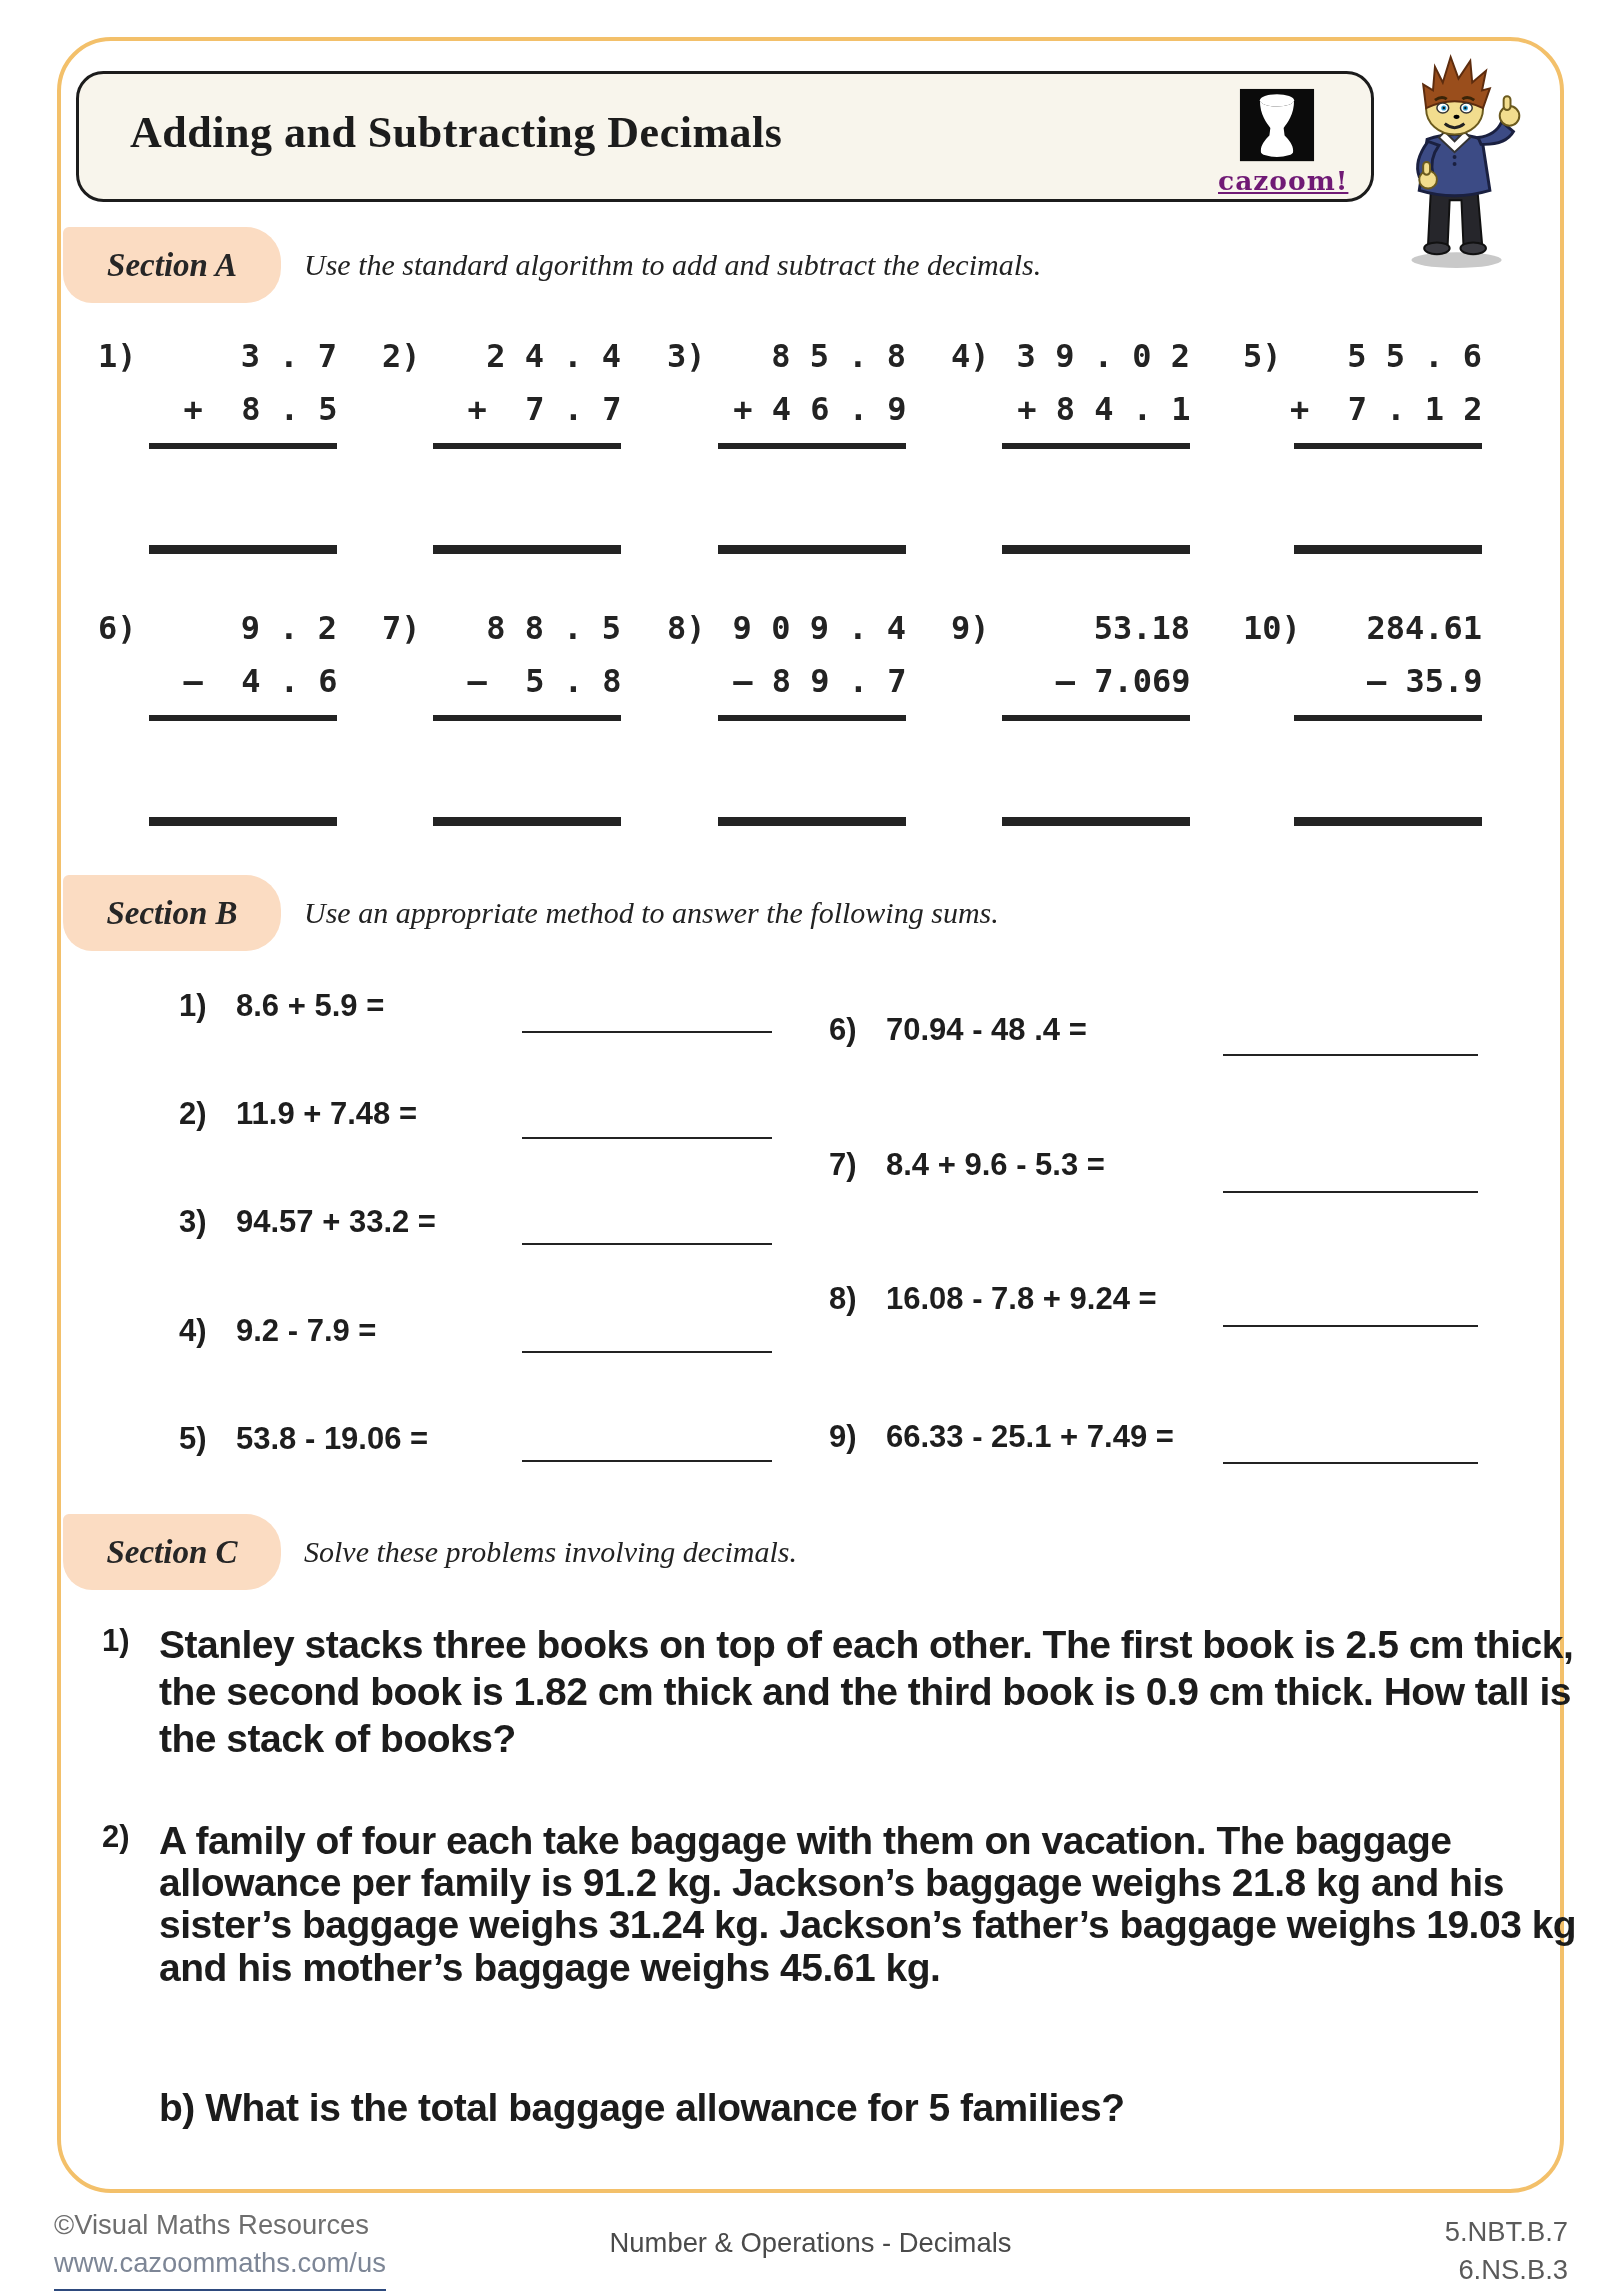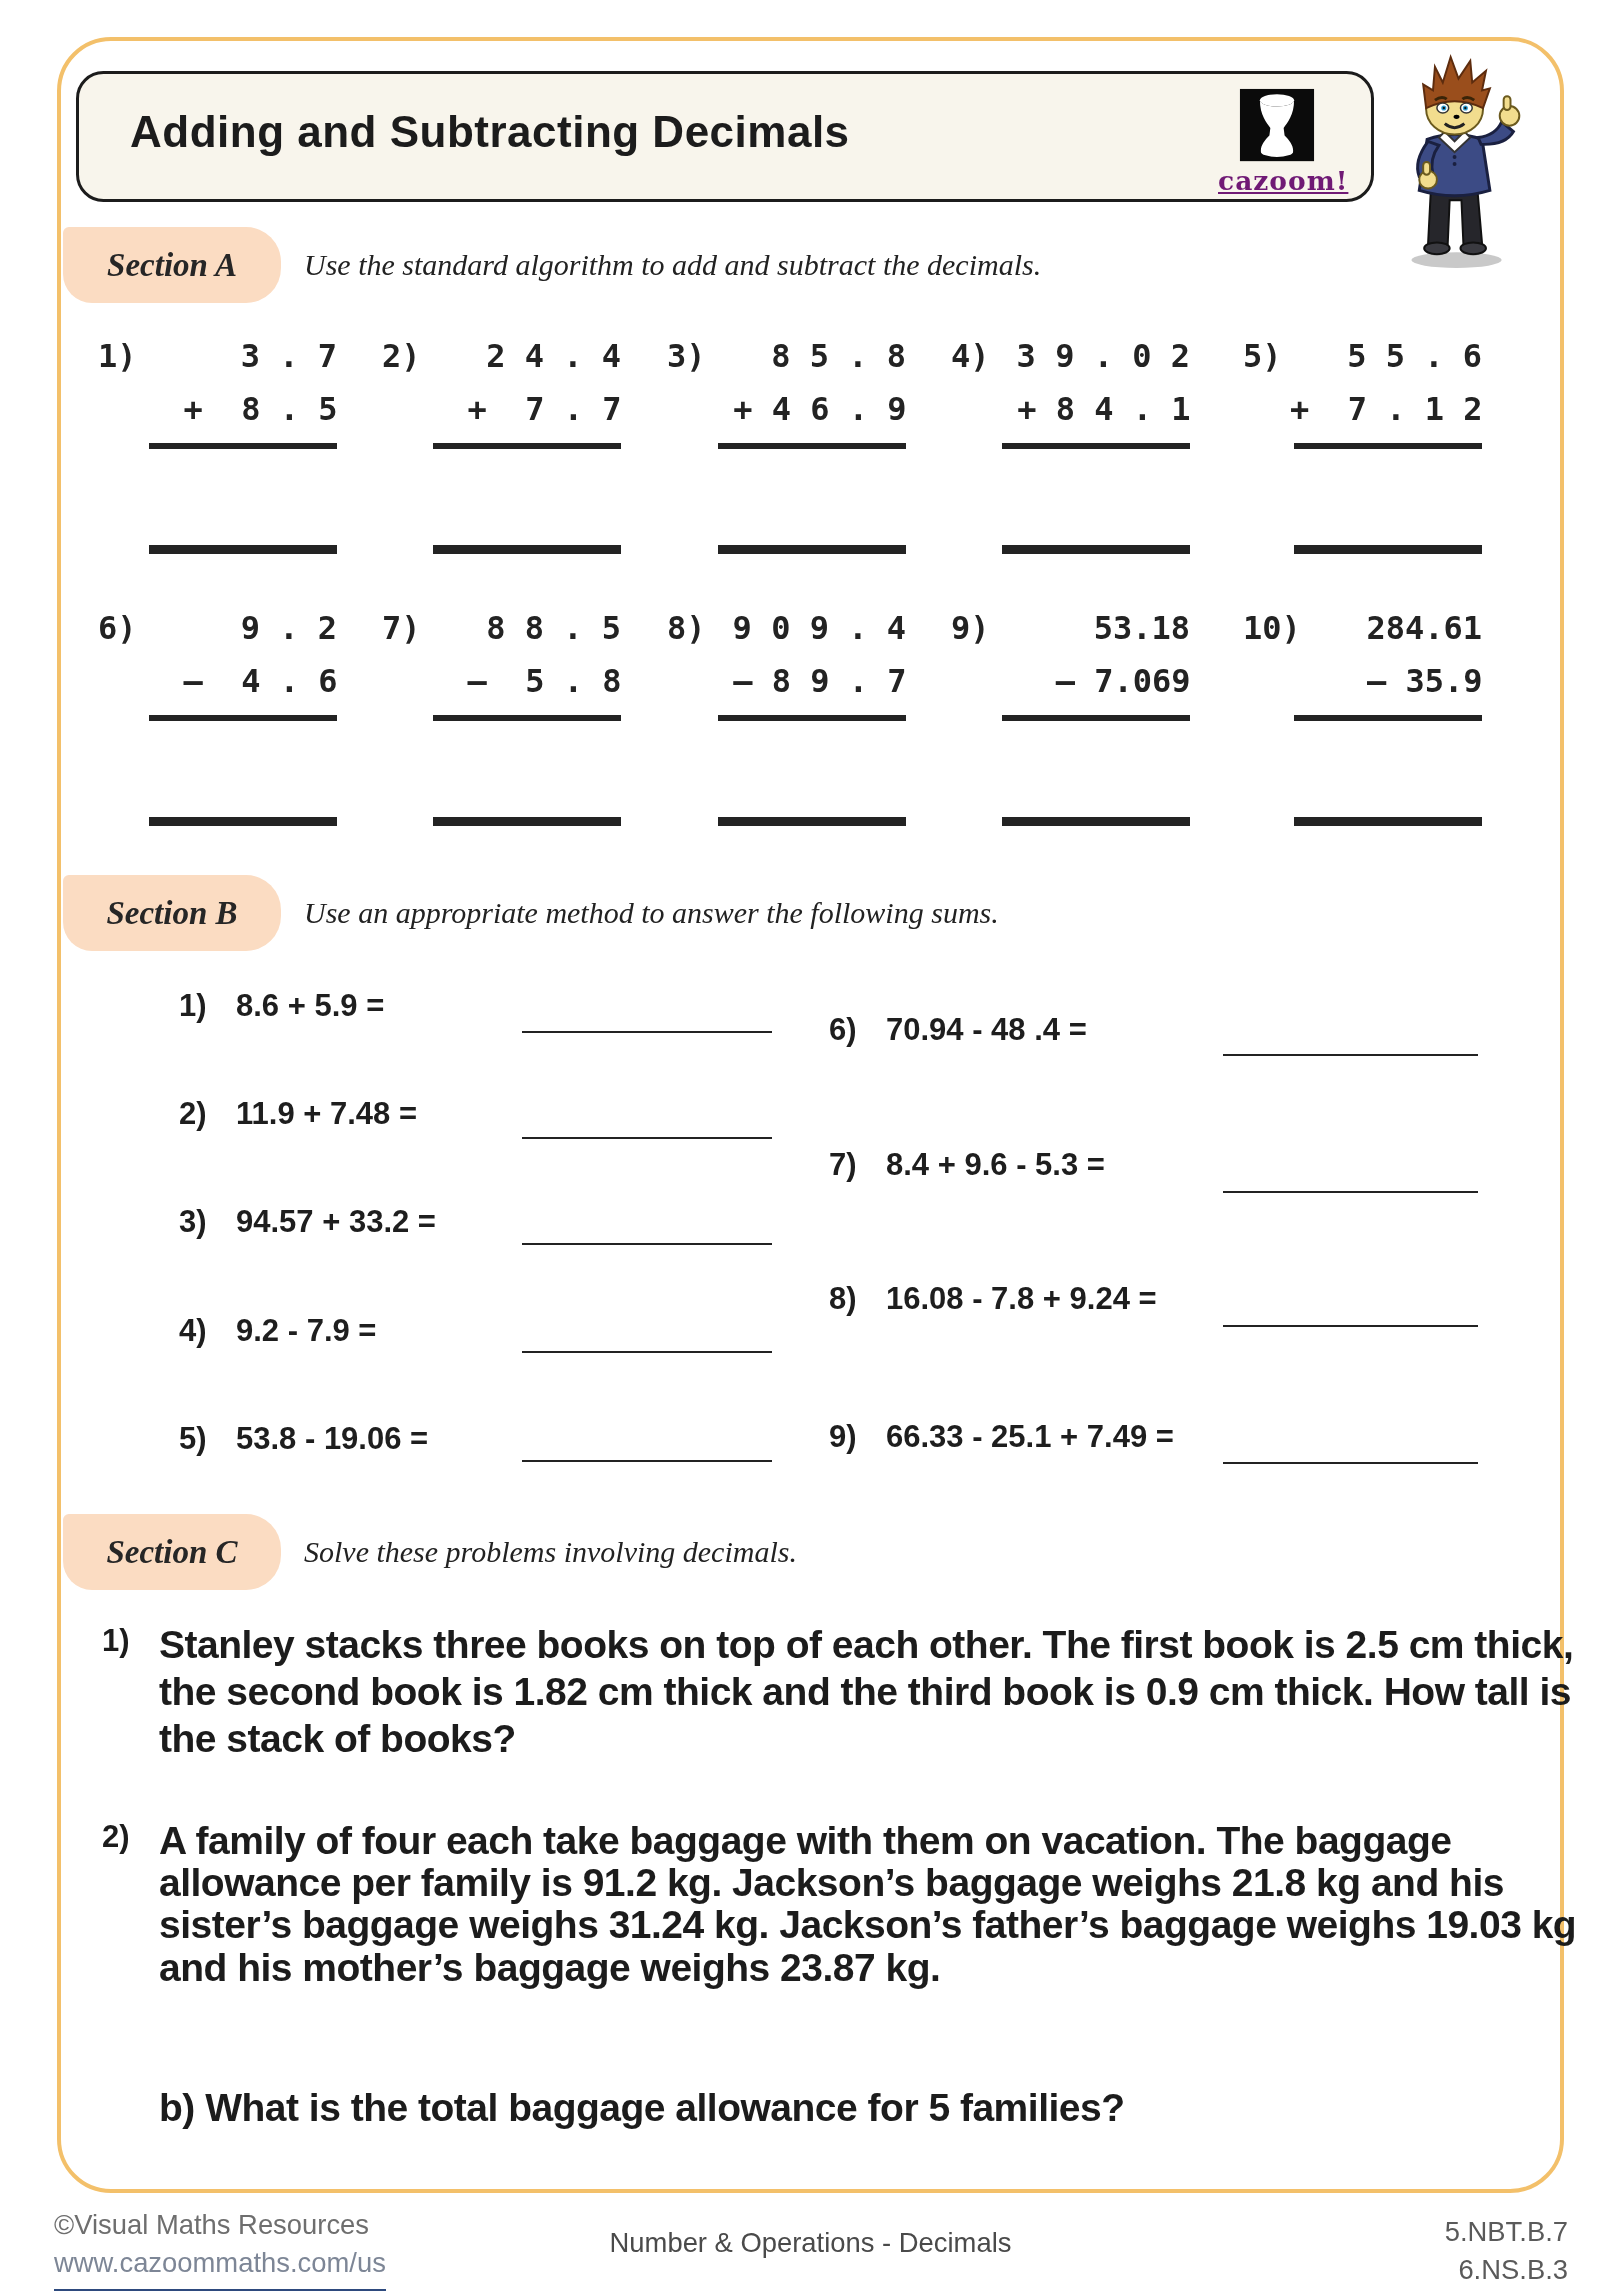--- a/index.html
+++ b/index.html
@@ -5,21 +5,21 @@
   html,body{margin:0;padding:0;background:#ffffff;}
   #page{position:relative;width:1621px;height:2293px;background:#ffffff;overflow:hidden;
         font-family:"Liberation Sans",sans-serif;color:#232323;}
   
   #accent-border{position:absolute;left:57px;top:37px;width:1499px;height:2148px;
         border:4.9px solid #F3C06A;border-radius:54px;background:transparent;}
   
   #title-box{position:absolute;left:76px;top:71px;width:1292px;height:125px;background:#f8f5ec;
         border:3.9px solid #1c1c1c;border-radius:27.4px;}
   #page-title{position:absolute;left:51px;top:33px;font-size:44px;font-weight:bold;color:#1c1c1c;
-        letter-spacing:0.5px;white-space:nowrap;}
+        letter-spacing:0.5px;white-space:nowrap;font-family:Liberation Serif, serif;}
   
   #logo{position:absolute;left:1139px;top:13.7px;width:118px;text-align:center;}
   #logo .sq{width:78px;height:76px;margin:0 auto;display:block;}
   #logo-caption{font-family:"DejaVu Serif",serif;font-weight:bold;font-size:26.5px;color:#701a75;
         letter-spacing:1px;margin-top:1px;text-decoration:underline;}
   
   #mascot{position:absolute;left:1380px;top:51px;width:157px;height:221px;}
   
   .sec-badge{position:absolute;left:63px;width:218px;height:76px;background:#FBDCC2;
         border-radius:5.9px 35px 35px 29px;display:flex;align-items:center;justify-content:center;}
@@ -244,21 +244,21 @@
 
   <div class="cnum" style="left:102px;top:1623px">1)</div>
   <div class="cline" style="left:159px;top:1623px">Stanley stacks three books on top of each other. The first book is 2.5 cm thick,</div>
   <div class="cline" style="left:159px;top:1670px">the second book is 1.82 cm thick and the third book is 0.9 cm thick. How tall is</div>
   <div class="cline" style="left:159px;top:1717px">the stack of books?</div>
 
   <div class="cnum" style="left:102px;top:1819px">2)</div>
   <div class="cline" style="left:159px;top:1819px">A family of four each take baggage with them on vacation. The baggage</div>
   <div class="cline" style="left:159px;top:1861px">allowance per family is 91.2 kg. Jackson’s baggage weighs 21.8 kg and his</div>
   <div class="cline" style="left:159px;top:1903px">sister’s baggage weighs 31.24 kg. Jackson’s father’s baggage weighs 19.03 kg</div>
-  <div class="cline" style="left:159px;top:1946px">and his mother’s baggage weighs 23.87 kg.</div>
+  <div class="cline" style="left:159px;top:1946px">and his mother’s baggage weighs 45.61 kg.</div>
   <div class="cline" style="left:159px;top:2086px">b) What is the total baggage allowance for 5 families?</div>
 
   <div class="ftext" style="left:54px;top:2209px">©Visual Maths Resources</div>
   <div class="ftext" style="left:54px;top:2247px">
     <a id="footer-link" href="#">www.cazoommaths.com/us</a>
   </div>
   <div class="ftext" id="footer-center" style="top:2227px">Number &amp; Operations - Decimals</div>
   <div class="ftext fcode" style="top:2209px">5.NBT.B.7</div>
   <div class="ftext fcode" style="top:2247px">6.NS.B.3</div>
 </div>

